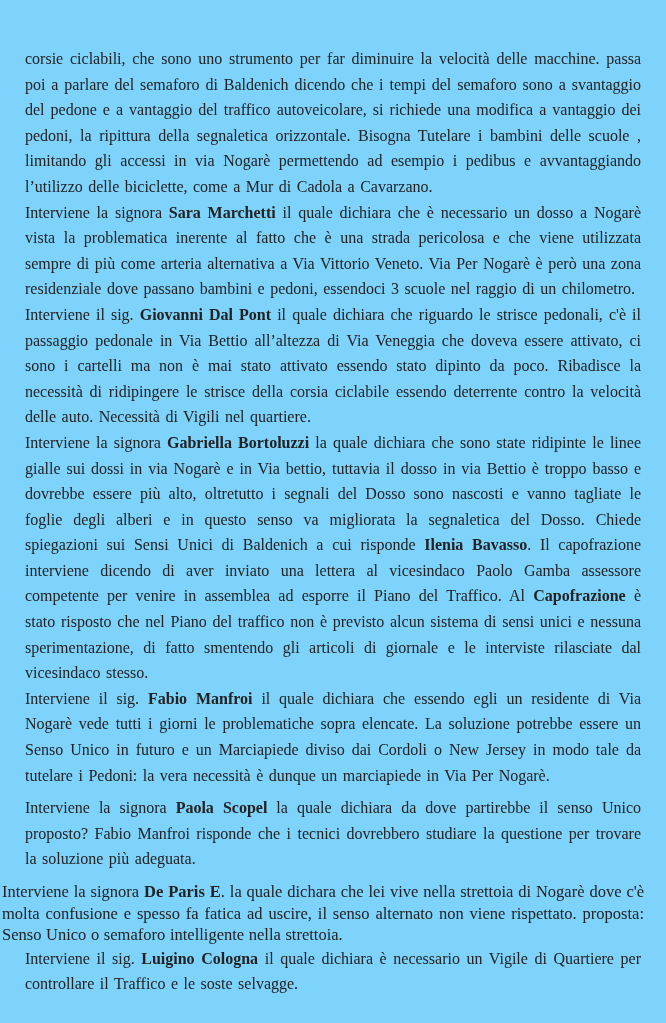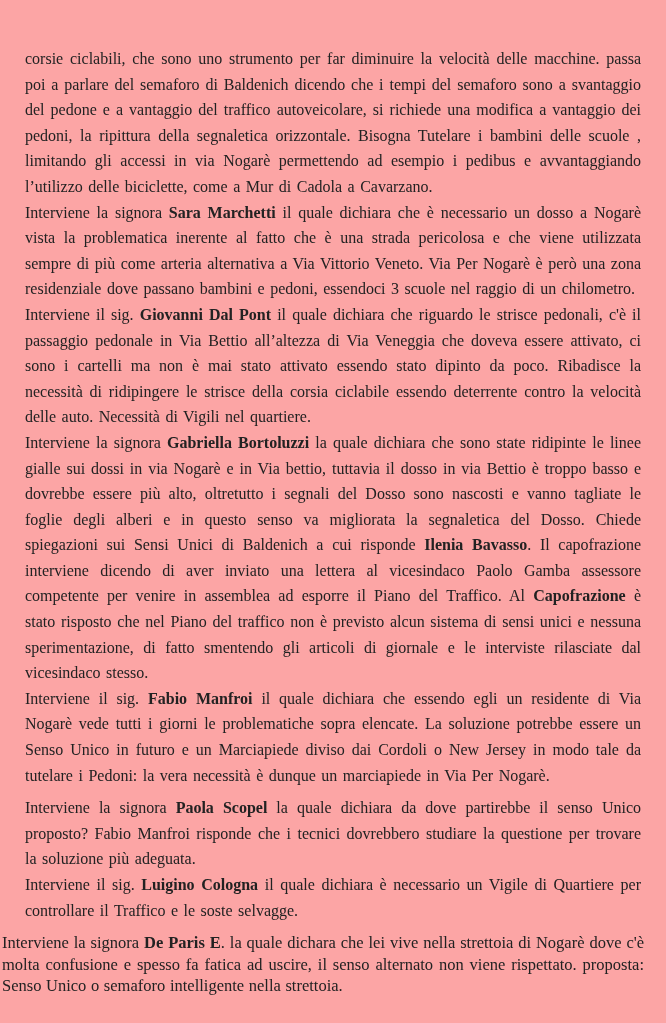--- a/index.html
+++ b/index.html
@@ -5,21 +5,21 @@
   html, body {
     margin: 0;
     padding: 0;
     background: #ffffff;
   }
   .page {
     position: relative;
     width: 666px;
     height: 1023px;
     box-sizing: border-box;
-    background: #fca5a5;
+    background: #7dd3fc;
     padding: 46px 25px 0 25px;
     font-family: "Liberation Serif", "DejaVu Serif", serif;
     font-size: 16px;
     color: #222222;
     overflow: hidden;
   }
   .para {
     margin: 0;
     text-align: justify;
     line-height: 25.6px;
@@ -50,17 +50,17 @@
   <p class="para"><span>Interviene la signora </span><span class="b">Sara Marchetti</span><span> il quale dichiara che è necessario un dosso a Nogarè vista la problematica inerente al fatto che è una strada pericolosa e che viene utilizzata sempre di più come arteria alternativa a Via Vittorio Veneto. Via Per Nogarè è però una zona residenziale dove passano bambini e pedoni, essendoci 3 scuole nel raggio di un chilometro.</span></p>
 
   <p class="para"><span>Interviene il sig. </span><span class="b">Giovanni Dal Pont</span><span> il quale dichiara che riguardo le strisce pedonali, c'è il passaggio pedonale in Via Bettio all’altezza di Via Veneggia che doveva essere attivato, ci sono i cartelli ma non è mai stato attivato essendo stato dipinto da poco. Ribadisce la necessità di ridipingere le strisce della corsia ciclabile essendo deterrente contro la velocità delle auto. Necessità di Vigili nel quartiere.</span></p>
 
   <p class="para"><span>Interviene la signora </span><span class="b">Gabriella Bortoluzzi</span><span> la quale dichiara che sono state ridipinte le linee gialle sui dossi in via Nogarè e in Via bettio, tuttavia il dosso in via Bettio è troppo basso e dovrebbe essere più alto, oltretutto i segnali del Dosso sono nascosti e vanno tagliate le foglie degli alberi e in questo senso va migliorata la segnaletica del Dosso. Chiede spiegazioni sui Sensi Unici di Baldenich a cui risponde </span><span class="b">Ilenia Bavasso</span><span>. Il capofrazione interviene dicendo di aver inviato una lettera al vicesindaco Paolo Gamba assessore competente per venire in assemblea ad esporre il Piano del Traffico. Al </span><span class="b">Capofrazione</span><span> è stato risposto che nel Piano del traffico non è previsto alcun sistema di sensi unici e nessuna sperimentazione, di fatto smentendo gli articoli di giornale e le interviste rilasciate dal vicesindaco stesso.</span></p>
 
   <p class="para"><span>Interviene il sig. </span><span class="b">Fabio Manfroi</span><span> il quale dichiara che essendo egli un residente di Via Nogarè vede tutti i giorni le problematiche sopra elencate. La soluzione potrebbe essere un Senso Unico in futuro e un Marciapiede diviso dai Cordoli o New Jersey in modo tale da tutelare i Pedoni: la vera necessità è dunque un marciapiede in Via Per Nogarè.</span></p>
 
   <p class="para gap-before"><span>Interviene la signora </span><span class="b">Paola Scopel</span><span> la quale dichiara da dove partirebbe il senso Unico proposto? Fabio Manfroi risponde che i tecnici dovrebbero studiare la questione per trovare la soluzione più adeguata.</span></p>
 
+  <p class="para footer-para"><span>Interviene la signora </span><span class="b">De Paris E</span><span>. la quale dichara che lei vive nella strettoia di Nogarè dove c'è molta confusione e spesso fa fatica ad uscire, il senso alternato non viene rispettato. proposta: Senso Unico o semaforo intelligente nella strettoia.</span></p>
+
   <p class="para"><span>Interviene il sig. </span><span class="b">Luigino Cologna</span><span>  il quale dichiara è necessario un Vigile di Quartiere per controllare il Traffico e le soste selvagge.</span></p>
-
-  <p class="para footer-para"><span>Interviene la signora </span><span class="b">De Paris E</span><span>. la quale dichara che lei vive nella strettoia di Nogarè dove c'è molta confusione e spesso fa fatica ad uscire, il senso alternato non viene rispettato. proposta: Senso Unico o semaforo intelligente nella strettoia.</span></p>
 
 </div>
 
 </body></html>

